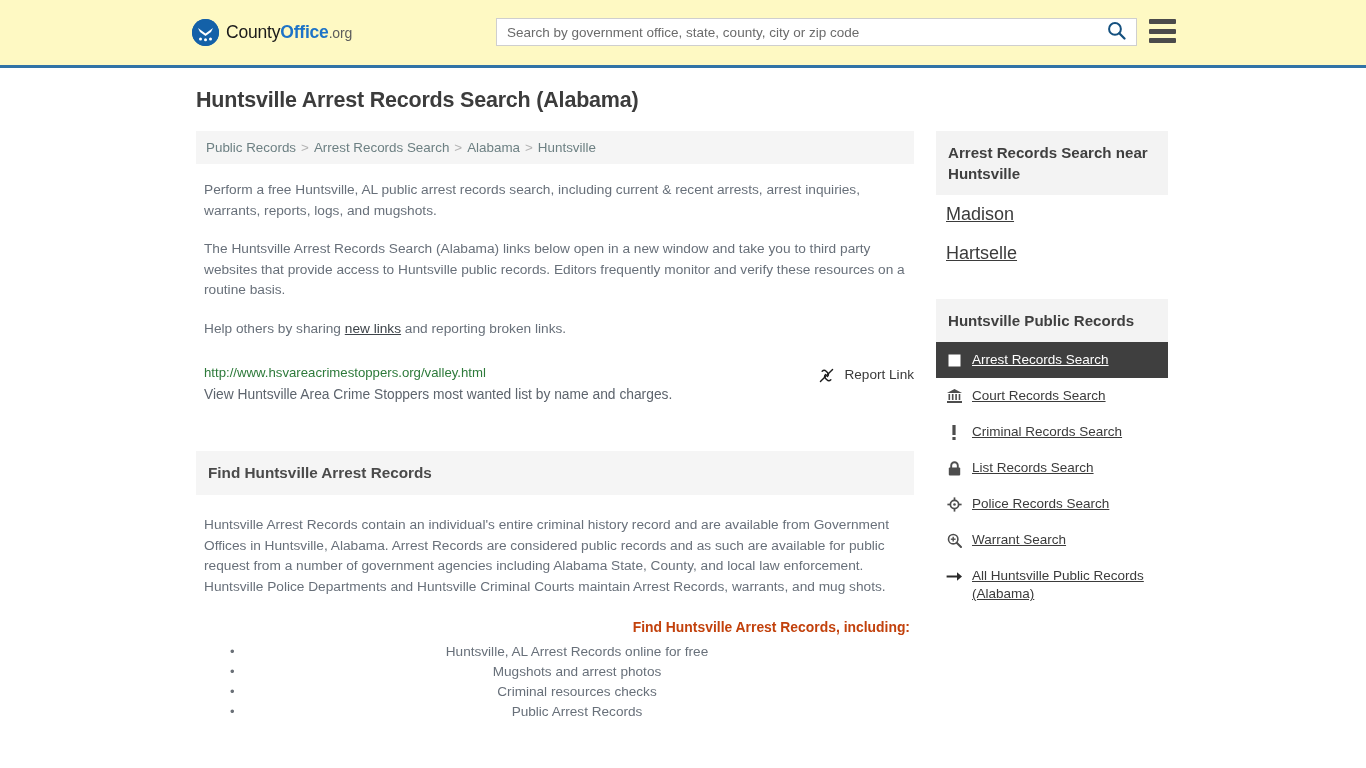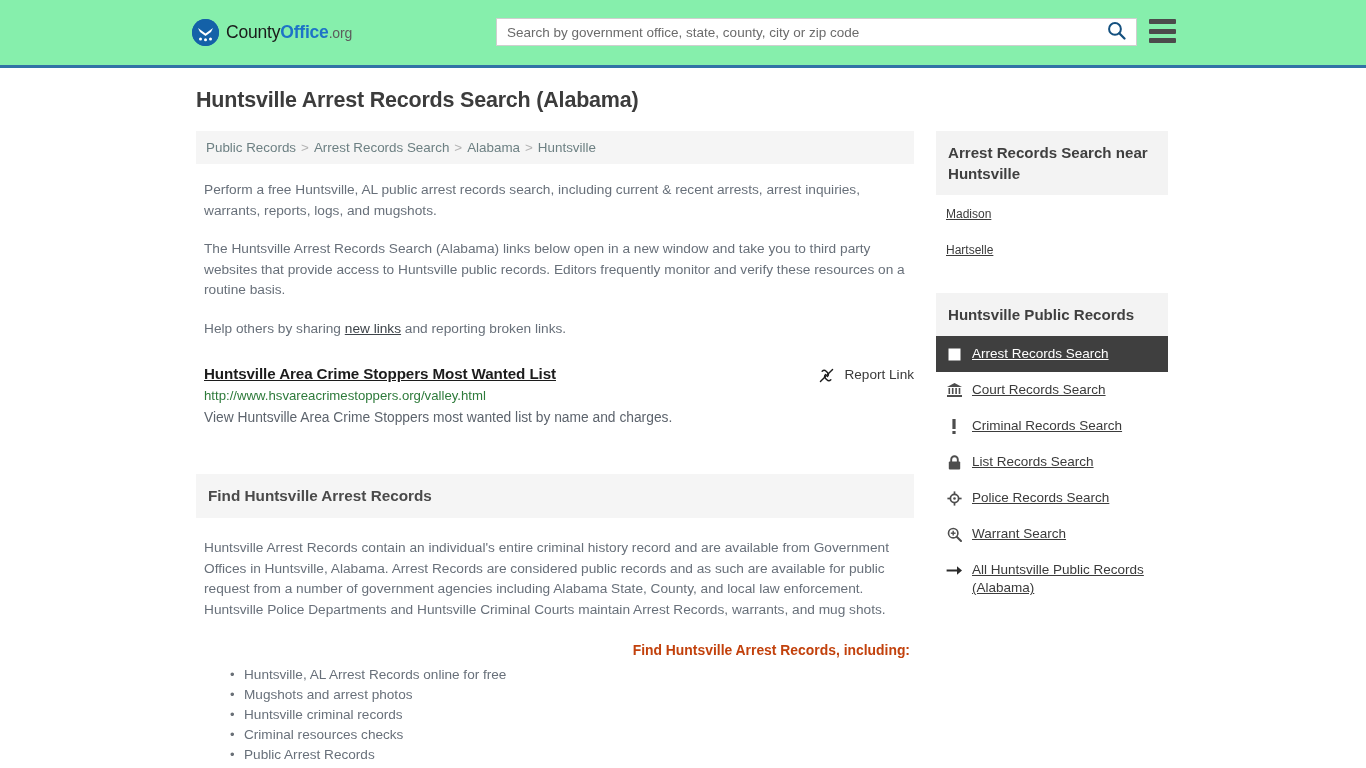--- a/index.html
+++ b/index.html
@@ -7,21 +7,21 @@
     margin: 0; padding: 0;
     width: 1366px; height: 768px;
     background: #ffffff;
     font-family: "Liberation Sans", sans-serif;
     overflow: hidden;
   }
 
   
   .site-header {
     height: 68px;
-    background: #86efac;
+    background: #fef9c3;
     border-bottom: 3px solid #3173a6;
     display: flex;
     align-items: center;
     position: relative;
   }
   .brand {
     display: flex;
     align-items: center;
     margin-left: 192px;
     gap: 7px;
@@ -195,20 +195,21 @@
   .panel-body ul {
     margin: 7px 0 0 0;
     padding-left: 40px;
     list-style: none;
   }
   .panel-body li {
     font-size: 13.6px;
     color: #68707a;
     line-height: 20px;
     position: relative;
+    text-align: center;
   }
   .panel-body li::before {
     content: "•";
     position: absolute;
     left: -14px;
     color: #6a7077;
     font-size: 13px;
   }
 
   
@@ -237,21 +238,21 @@
   .side-item .ico {
     flex: 0 0 16px;
     width: 16px; height: 18px;
     display: flex; align-items: center; justify-content: center;
   }
   .side-item.active {
     background: #3f3f3f;
   }
   .side-item.active a { color: #ffffff; }
   .plain-link { padding: 9px 10px 9px 10px; }
-  .plain-link a { color: #3b3b3b; font-size: 12px; }
+  .plain-link a { color: #3b3b3b; font-size: 18px; }
 </style>
 </head>
 <body>
 
 <div class="site-header">
 
   <a class="brand" href="#">
     <span class="brand-mark">
       <svg width="27" height="27" viewBox="0 0 27 27" aria-hidden="true">
         <circle cx="13.5" cy="13.5" r="13.5" fill="#1461a8"></circle>
@@ -298,23 +299,20 @@
           <a href="#">Public Records</a><span class="sep">&gt;</span><a href="#">Arrest Records Search</a><span class="sep">&gt;</span><a href="#">Alabama</a><span class="sep">&gt;</span><a href="#">Huntsville</a>
         </div>
 
         <div class="intro">
           <p>Perform a free Huntsville, AL public arrest records search, including current &amp; recent arrests, arrest inquiries, warrants, reports, logs, and mugshots.</p>
           <p>The Huntsville Arrest Records Search (Alabama) links below open in a new window and take you to third party websites that provide access to Huntsville public records. Editors frequently monitor and verify these resources on a routine basis.</p>
           <p><span>Help others by sharing </span><a href="#">new links</a><span> and reporting broken links.</span></p>
         </div>
 
         <div class="result">
-          <div class="result-head">
-            <a href="#" class="result-title">Huntsville Area Crime Stoppers Most Wanted List</a>
-          </div>
           <div class="report-link">
             <span>
               <svg width="17" height="17" viewBox="0 0 18 18" aria-hidden="true">
                 <path d="M3 3 L15 15 M15 3 L3 15" stroke="#1d1d1d" stroke-width="1.4" opacity="0"></path>
                 <path d="M4.4 4.4 a3 3 0 0 1 4.2 0 l1.4 1.4 a3 3 0 0 1 0 4.2" fill="none" stroke="#1d1d1d" stroke-width="1.5" stroke-linecap="round"></path>
                 <path d="M13.6 13.6 a3 3 0 0 1 -4.2 0 l-1.4 -1.4 a3 3 0 0 1 0 -4.2" fill="none" stroke="#1d1d1d" stroke-width="1.5" stroke-linecap="round"></path>
                 <line x1="2.6" y1="15.4" x2="15.4" y2="2.6" stroke="#1d1d1d" stroke-width="1.5" stroke-linecap="round"></line>
               </svg>
             </span>
             <span>Report Link</span>
@@ -323,21 +321,20 @@
           <div class="result-desc">View Huntsville Area Crime Stoppers most wanted list by name and charges.</div>
         </div>
 
         <div class="panel-head">Find Huntsville Arrest Records</div>
         <div class="panel-body">
           <p>Huntsville Arrest Records contain an individual's entire criminal history record and are available from Government Offices in Huntsville, Alabama. Arrest Records are considered public records and as such are available for public request from a number of government agencies including Alabama State, County, and local law enforcement. Huntsville Police Departments and Huntsville Criminal Courts maintain Arrest Records, warrants, and mug shots.</p>
           <h3>Find Huntsville Arrest Records, including:</h3>
           <ul>
             <li>Huntsville, AL Arrest Records online for free</li>
             <li>Mugshots and arrest photos</li>
-            <li>Huntsville criminal records</li>
             <li>Criminal resources checks</li>
             <li>Public Arrest Records</li>
           </ul>
         </div>
 
       </div>
 
       <div class="side-col">
 
         <div class="side-box">

